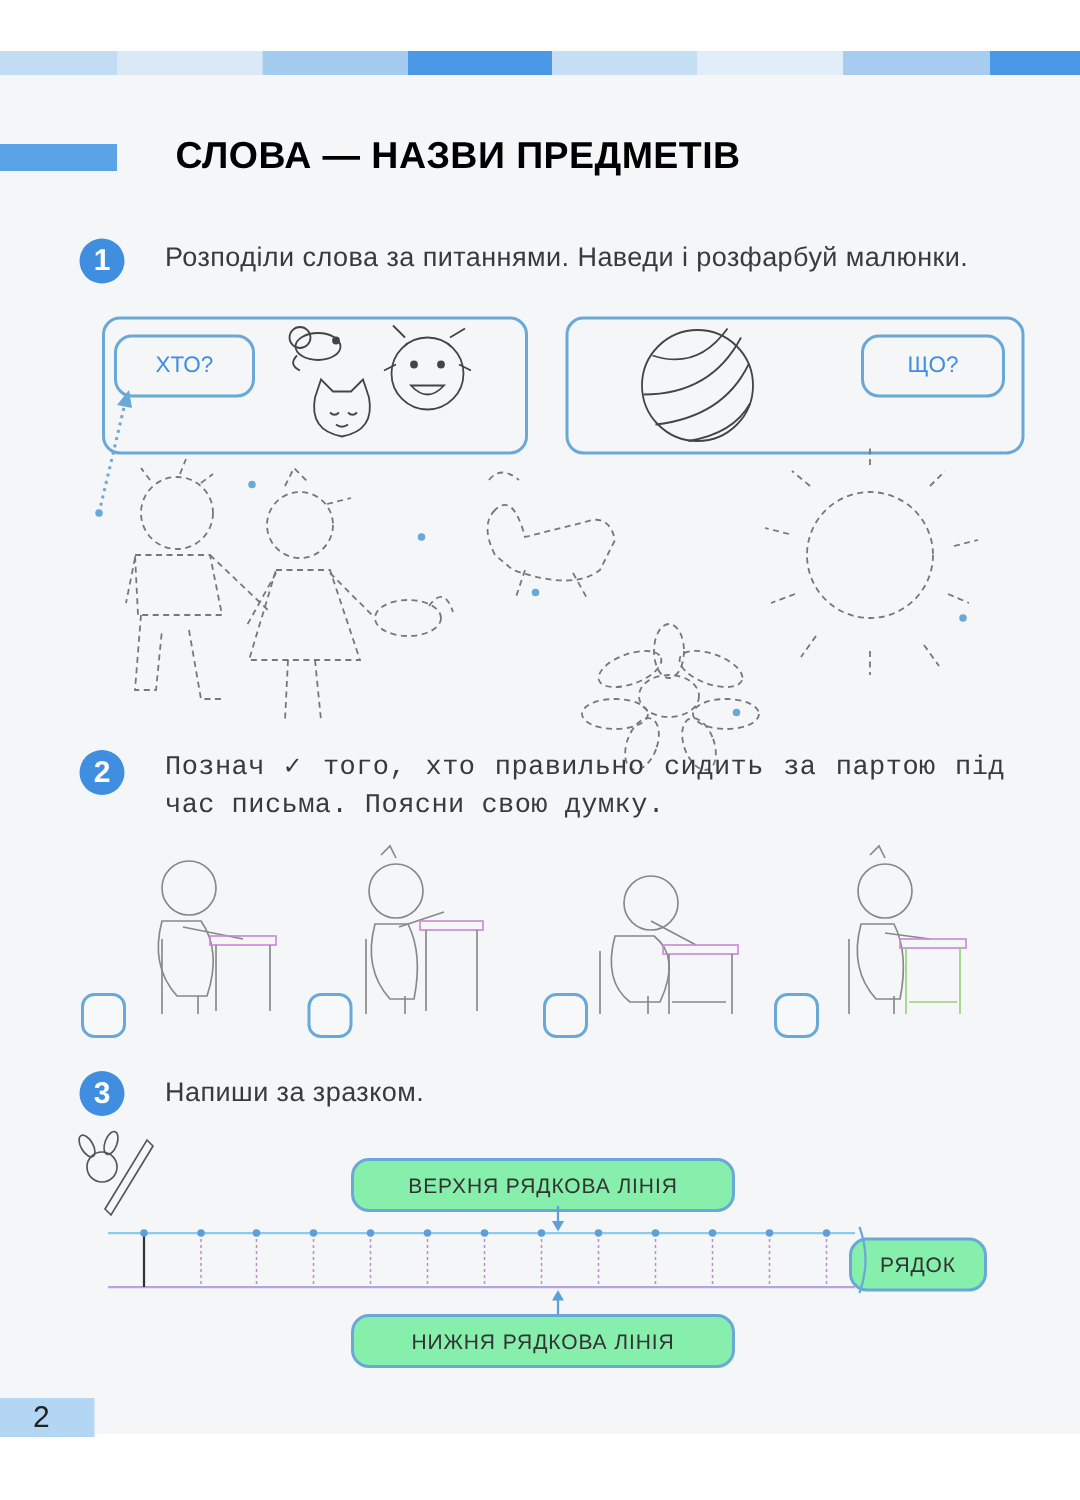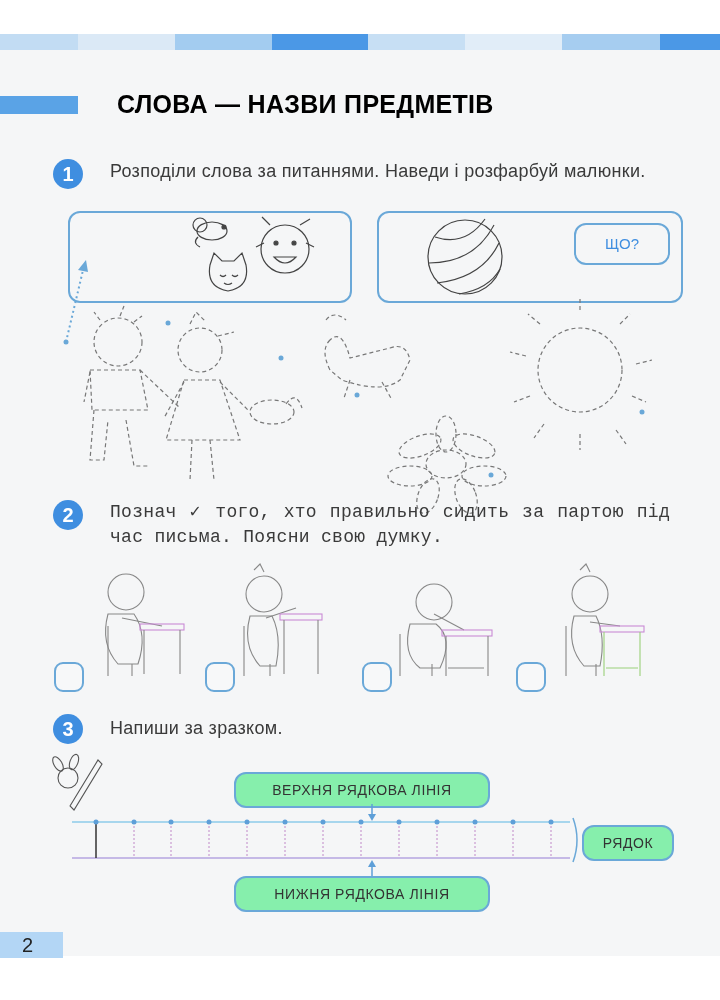--- a/index.html
+++ b/index.html
@@ -34,20 +34,21 @@
     <div style="width:60px;background:#4b98e6"></div>
   </div>
 
   <div class="title-bar"></div>
   <div class="title">СЛОВА — НАЗВИ ПРЕДМЕТІВ</div>
 
   <div class="num" style="left:53px;top:125px;">1</div>
   <div class="task-text" style="left:110px;top:125px;width:560px;">Розподіли слова за питаннями. Наведи і розфарбуй малюнки.</div>
 
   <div class="cat-box" style="left:68px;top:177px;width:280px;height:88px;">
+    <div class="label-btn" style="left:6px;top:10px;width:90px;height:38px;line-height:38px;">ХТО?</div>
     <svg width="280" height="88" style="left:0;top:0;">
 
       <g stroke="#444" stroke-width="1.2" fill="none">
         <ellipse cx="142" cy="18" rx="15" ry="9"></ellipse>
         <circle cx="130" cy="12" r="7"></circle>
         <circle cx="154" cy="14" r="2" fill="#444"></circle>
         <path d="M128 24 q-6 6 2 10"></path>
       </g>
 
       <g stroke="#444" stroke-width="1.2" fill="none">
@@ -197,21 +198,21 @@
     <g stroke="#555" stroke-width="1.1" fill="none">
       <circle cx="20" cy="24" r="10"></circle>
       <ellipse cx="10" cy="10" rx="4" ry="8" transform="rotate(-30 10 10)"></ellipse>
       <ellipse cx="26" cy="8" rx="4" ry="8" transform="rotate(20 26 8)"></ellipse>
       <path d="M22 52 L50 6 L54 10 L26 56 z"></path>
     </g>
   </svg>
 
   <div class="pill" style="left:234px;top:738px;width:252px;height:32px;line-height:32px;">ВЕРХНЯ РЯДКОВА ЛІНІЯ</div>
   <div class="pill" style="left:234px;top:842px;width:252px;height:32px;line-height:32px;">НИЖНЯ РЯДКОВА ЛІНІЯ</div>
-  <div class="pill" style="left:582px;top:791px;width:88px;height:32px;line-height:32px;">РЯДОК</div>
+  <div class="pill" style="left:566px;top:791px;width:88px;height:32px;line-height:32px;">РЯДОК</div>
 
   <svg width="520" height="90" style="left:70px;top:770px;">
 
     <line x1="2" y1="18" x2="500" y2="18" stroke="#8ccbea" stroke-width="1.5"></line>
 
     <line x1="2" y1="54" x2="500" y2="54" stroke="#b4a5e0" stroke-width="1.5"></line>
 
     <line x1="26" y1="18" x2="26" y2="54" stroke="#333" stroke-width="1.5"></line>
     <g stroke="#c088c8" stroke-width="1" stroke-dasharray="2 2">
       <line x1="64" y1="18" x2="64" y2="54"></line>

